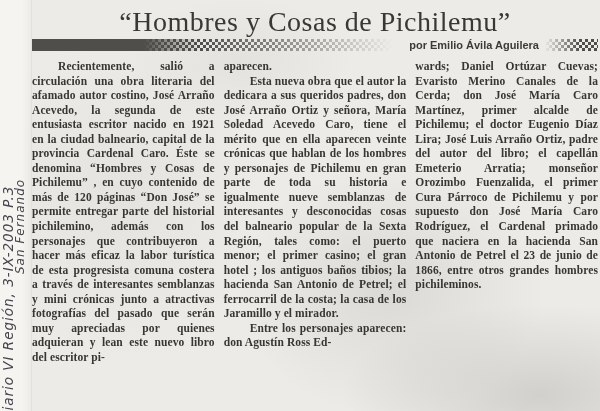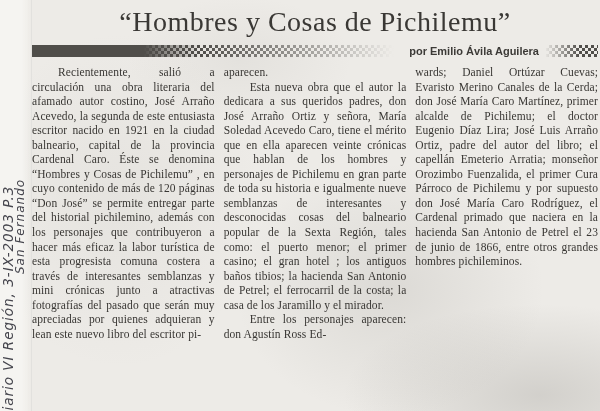--- a/index.html
+++ b/index.html
@@ -72,21 +72,21 @@
   }
   .subtitle {
     text-align: center;
     font-size: 25px;
     line-height: 31px;
     color: #3a3835;
     letter-spacing: 0.5px;
     white-space: nowrap;
   }
   .byline-bar {
-    margin-top: 7px;
+    margin-top: 1px;
     height: 12px;
     display: flex;
     align-items: stretch;
     justify-content: center;
   }
   .checker {
     background-image:
       linear-gradient(45deg, #504e4a 25%, transparent 25%, transparent 75%, #504e4a 75%),
       linear-gradient(45deg, #504e4a 25%, transparent 25%, transparent 75%, #504e4a 75%);
     background-position: 0 0, 3px 3px;
@@ -120,20 +120,21 @@
     position: absolute;
     inset: 0;
     background: linear-gradient(to right, rgba(237,235,231,0.95), rgba(237,235,231,0) 65%);
   }
   .columns {
     display: flex;
     gap: 9px;
     margin-top: 8px;
     height: 312px;
     overflow: hidden;
+    font-weight: bold;
   }
   .col {
     flex: 1;
     font-size: 11.5px;
     line-height: 14.55px;
     text-align: justify;
     color: #383633;
     letter-spacing: 0.1px;
   }
   .col p {

